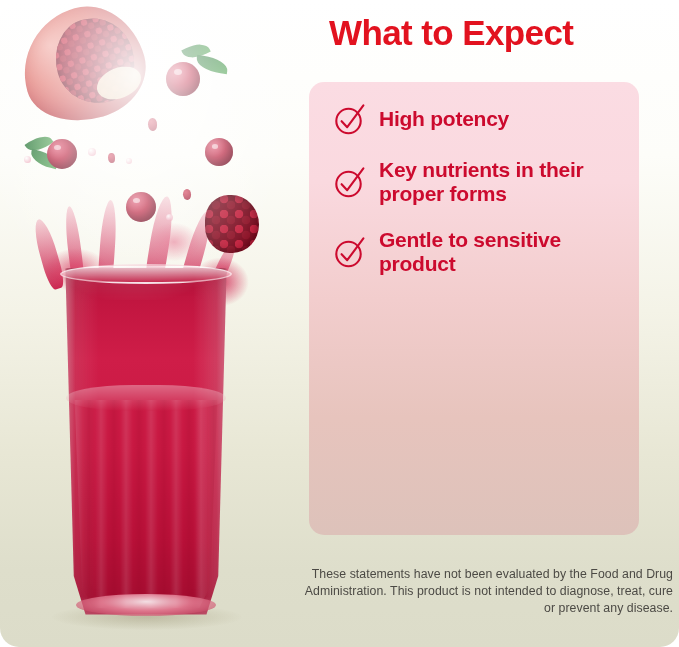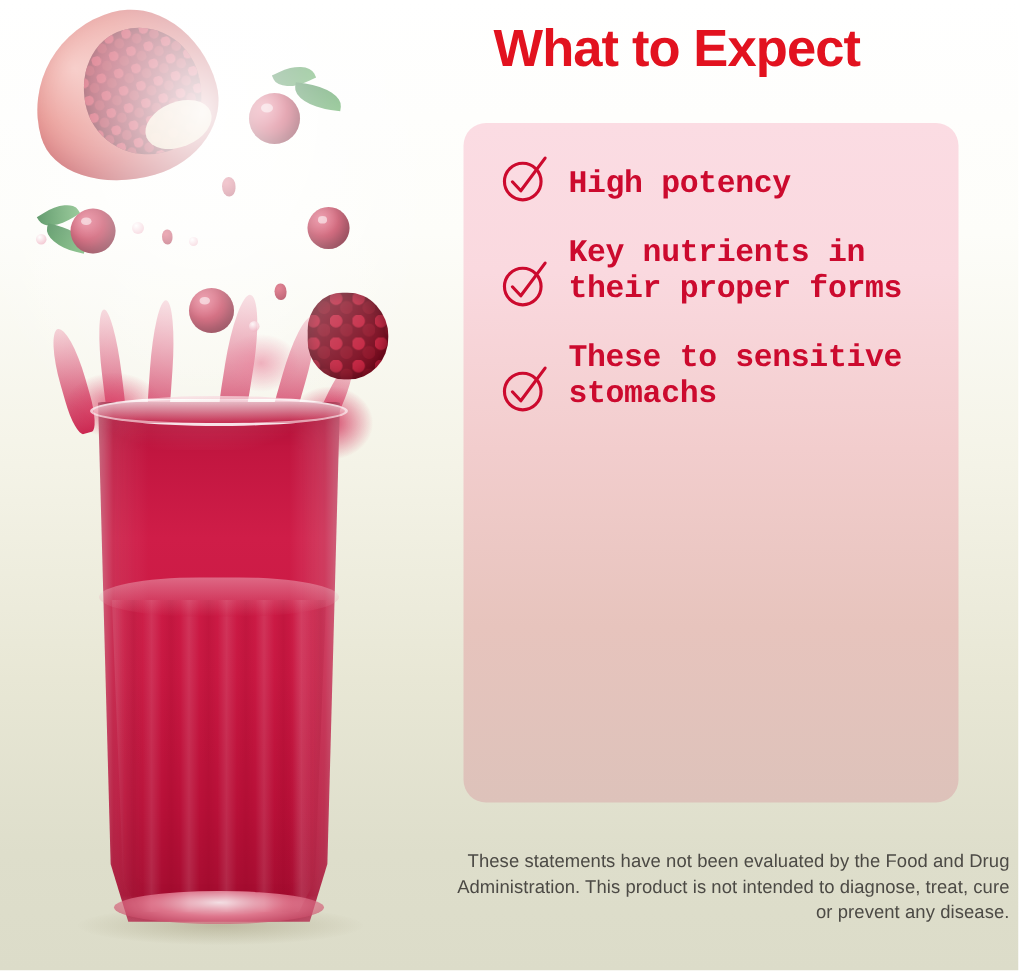--- a/index.html
+++ b/index.html
@@ -13,20 +13,21 @@
     height: 647px;
     overflow: hidden;
     font-family: "Liberation Sans", sans-serif;
     background: linear-gradient(to bottom,
         #ffffff 0%,
         #fdfdf9 24%,
         #f4f3e7 48%,
         #e8e7d5 70%,
         #dedecb 88%,
         #dcdcc9 100%);
+    border-radius: 19px;
   }
 
   
   .art-layer { position: absolute; inset: 0; pointer-events: none; }
 
   
   .glass {
     position: absolute;
     left: 62px;
     top: 268px;
@@ -260,23 +261,22 @@
   }
 
   .list {
     position: absolute;
     left: 333px;
     top: 100px;
     width: 300px;
   }
   .item {
     display: flex;
-    align-items: flex-end;
+    align-items: center;
     margin-bottom: 20px;
-    font-family: Liberation Mono, monospace;
   }
   .item:last-child { margin-bottom: 0; }
   .check-icon {
     flex: 0 0 auto;
     width: 34px;
     height: 34px;
     margin-right: 12px;
     margin-top: 2px;
   }
   .item-text {
@@ -379,21 +379,21 @@
     </div>
 
 
     <div class="item">
       <span class="check-icon">
         <svg viewBox="0 0 34 34" width="34" height="34" aria-hidden="true">
           <circle cx="15.5" cy="19" r="12.2" fill="none" stroke="#cc0a2e" stroke-width="2.1"></circle>
           <path d="M8.6 19.2 L14.2 25.2 L30.4 3.4" fill="none" stroke="#cc0a2e" stroke-width="2.1" stroke-linecap="round" stroke-linejoin="round"></path>
         </svg>
       </span>
-      <span class="item-text">These to sensitive stomachs</span>
+      <span class="item-text">Gentle to sensitive product</span>
     </div>
 
 
   </div>
 
   <div class="disclaimer">These statements have not been evaluated by the Food and Drug Administration. This product is not intended to diagnose, treat, cure or prevent any disease.</div>
 
 </div>
 
 </body></html>

